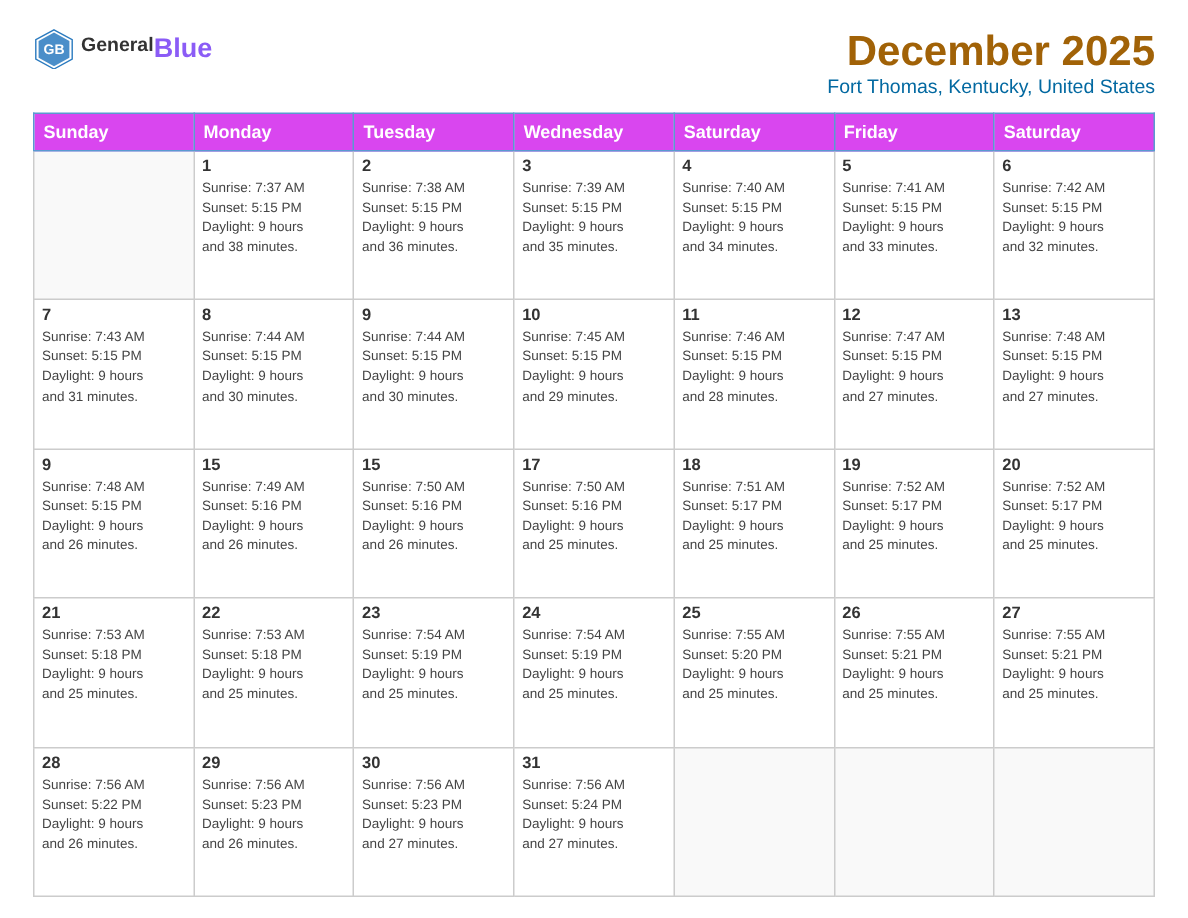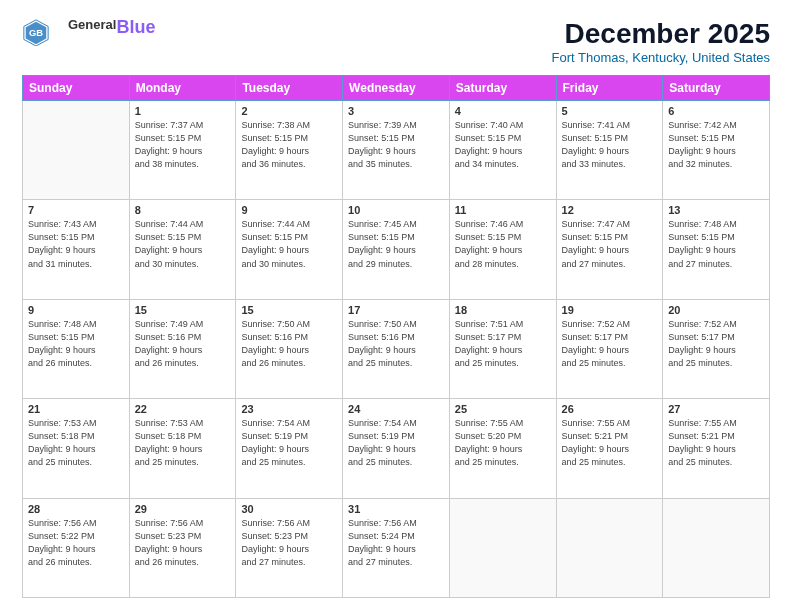--- a/index.html
+++ b/index.html
@@ -18,21 +18,22 @@
       flex-direction: column;
     }
     .header {
       display: flex;
       justify-content: space-between;
       align-items: flex-start;
       margin-bottom: 10px;
     }
     .logo {
       display: flex;
-      gap: 18px;
+      align-items: center;
+      gap: 4px;
     }
     .logo-text {
       display: flex;
       flex-direction: row;
       line-height: 1;
     }
     .logo-general {
       font-size: 13px;
       font-weight: bold;
       color: #333;
@@ -45,21 +46,21 @@
     .logo-icon {
       width: 28px;
       height: 28px;
     }
     .title-block {
       text-align: right;
     }
     .month-title {
       font-size: 28px;
       font-weight: bold;
-      color: #0f172a;
+      color: #a16207;
     }
     .location {
       font-size: 13px;
       color: #0369a1;
     }
     .calendar {
       flex: 1;
       border: 1px solid #ccc;
       border-collapse: collapse;
       width: 100%;

